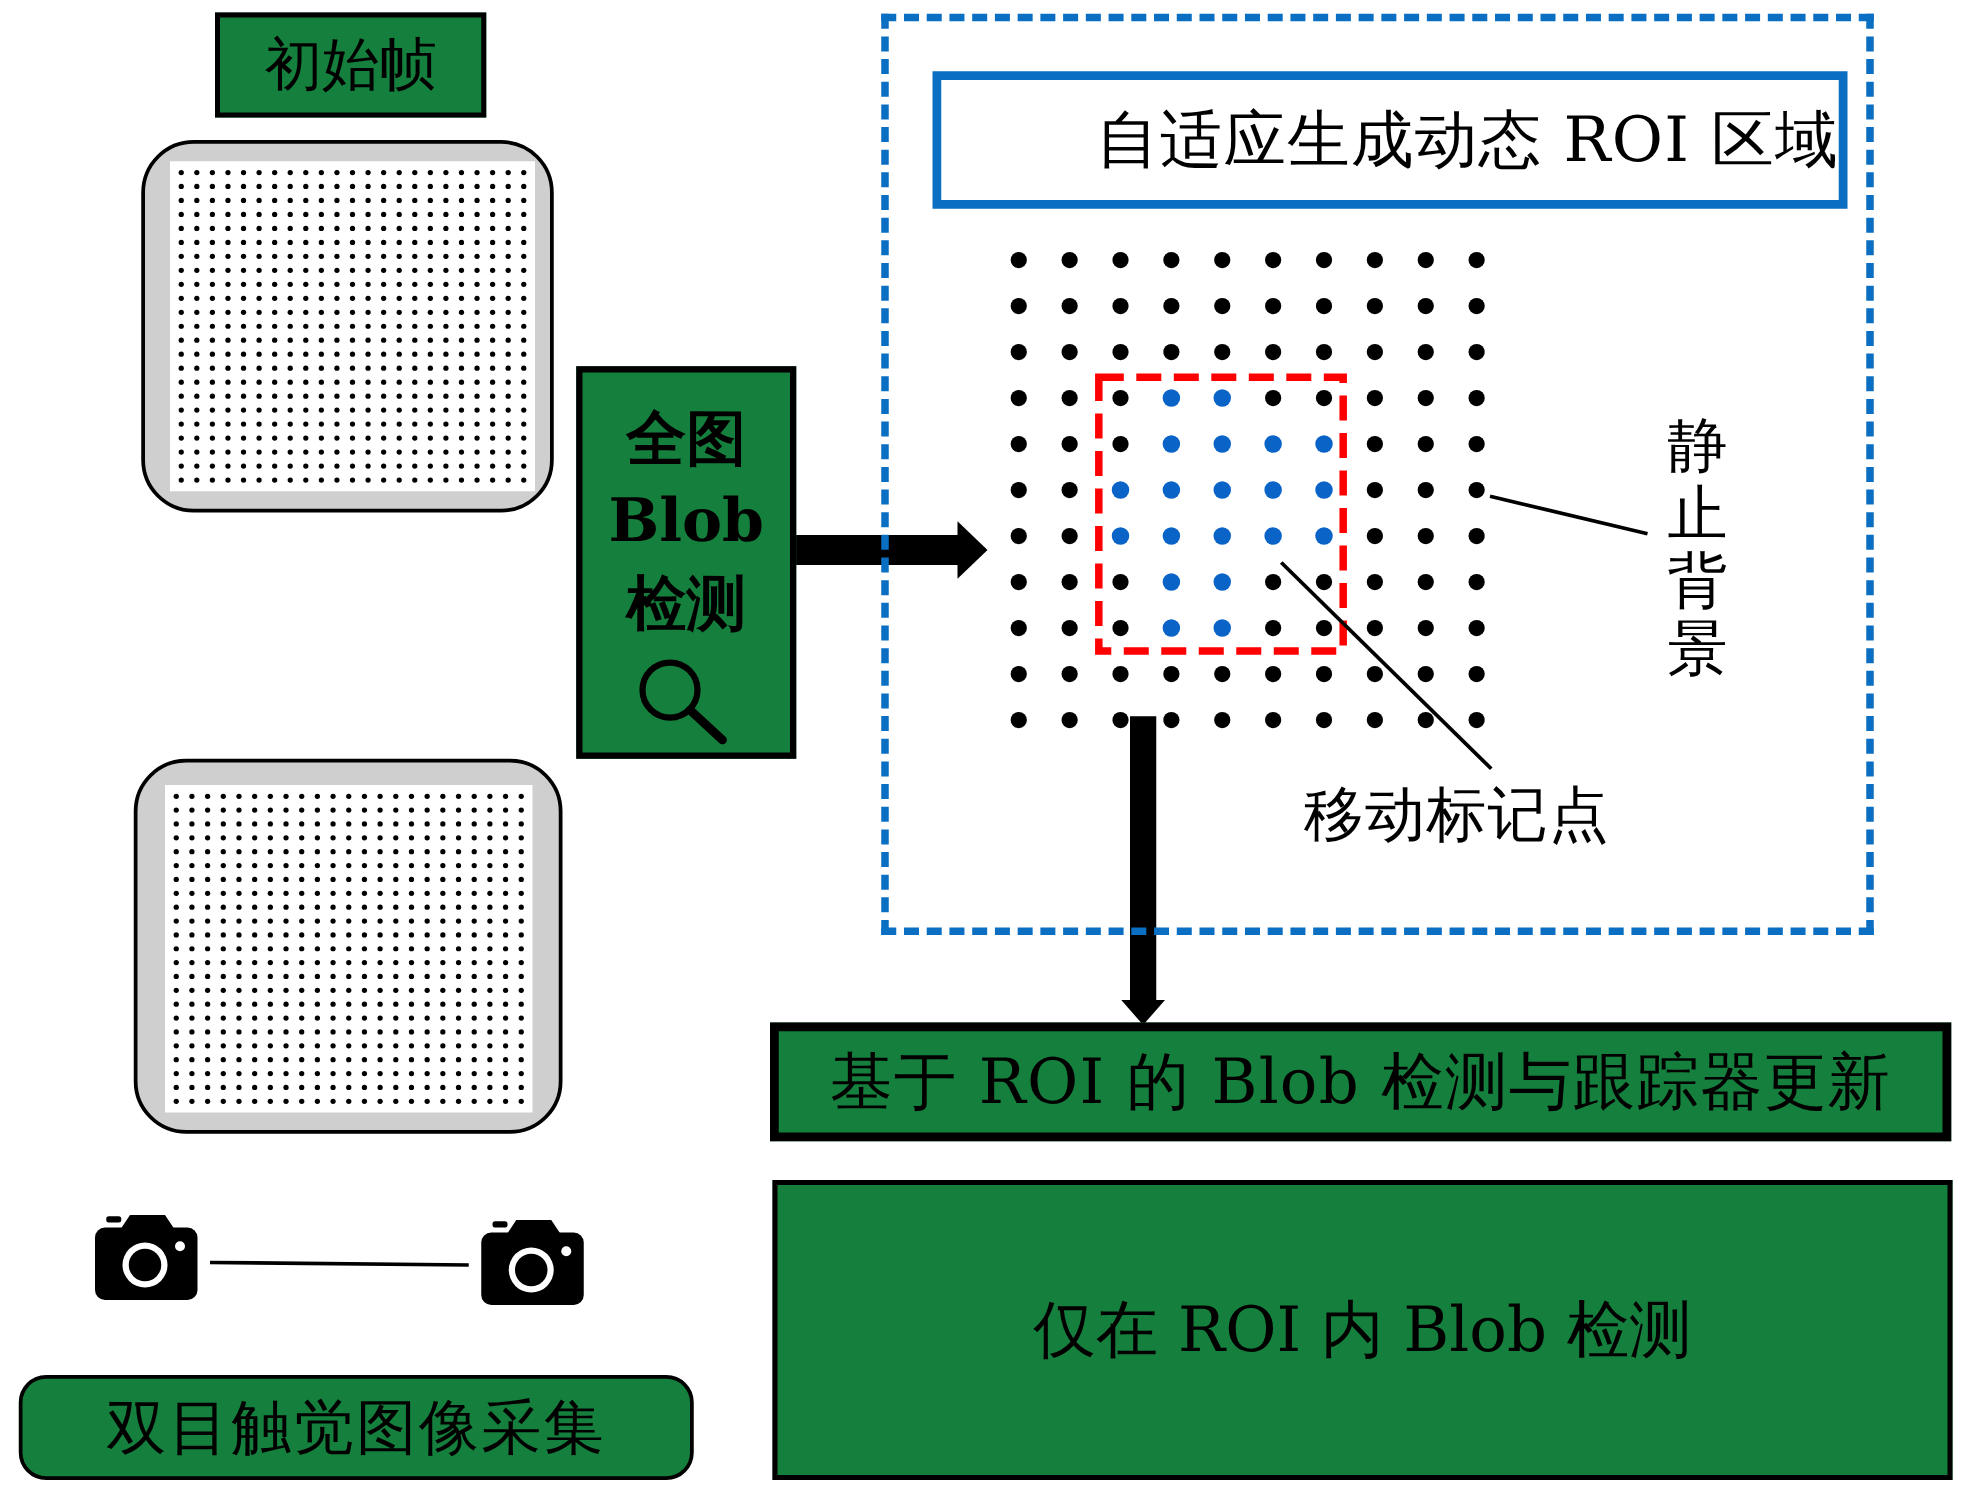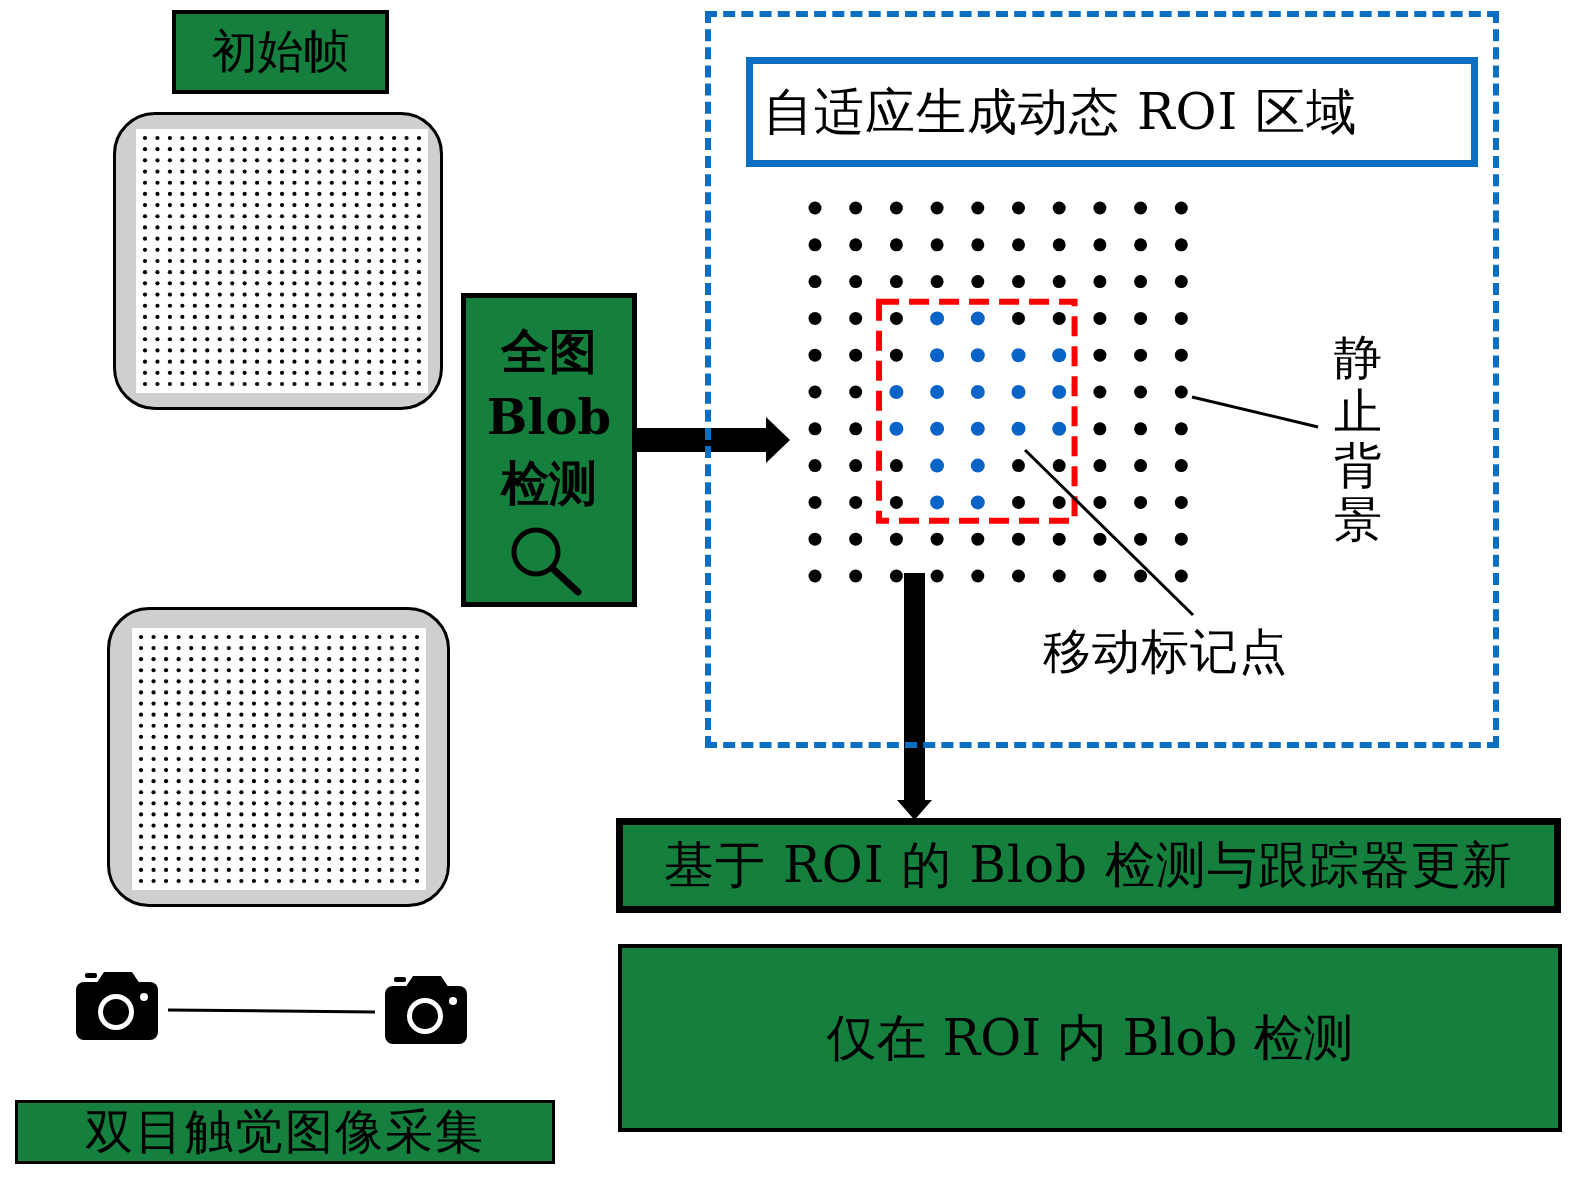--- a/index.html
+++ b/index.html
@@ -2,37 +2,37 @@
 <html><head>
   <meta charset="utf-8">
   <style>
     html, body { margin:0; padding:0; background:#ffffff; }
     body { width:1575px; height:1200px; position:relative; overflow:hidden;
            font-family:"DejaVu Serif","Liberation Serif",serif; color:#000; }
     .abs { position:absolute; box-sizing:border-box; }
     .box { border:4px solid #000; background:#15803d; display:flex; align-items:center; justify-content:center; }
     .txt { font-family:"DejaVu Serif","Liberation Serif",serif; white-space:nowrap; }
     #title-initial { left:172px; top:10px; width:217px; height:84px; font-size:46px; }
-    #title-capture { left:15px; top:1100px; width:540px; height:64px; font-size:48px; border-width:3px; letter-spacing:2px; }
+    #title-capture { left:15px; top:1100px; width:540px; height:84px; font-size:48px; border-width:3px; letter-spacing:2px;border-radius:22px; }
     #blob-box { left:461px; top:293px; width:176px; height:314px; border-width:5px; flex-direction:column; justify-content:flex-start; padding-top:20px;font-weight:bold; }
     #blob-box .line { font-size:48px; line-height:66px; }
     #blob-box .mag { margin-top:6px; }
     .sensor { border:3px solid #000; border-radius:42px; background:#cfcfcf; }
     .sensor .inner { position:absolute; background:#fff; }
     #sensor-top { left:113px; top:112px; width:330px; height:298px; }
     #sensor-top .inner { left:20px; top:14px; width:292px; height:264px; }
     #sensor-bottom { left:107px; top:607px; width:343px; height:300px; }
     #sensor-bottom .inner { left:22px; top:18px; width:294px; height:262px; }
     #roi-frame { left:705px; top:11px; width:794px; height:737px; border:6px dashed #0a6fc2; }
-    #roi-title { left:746px; top:57px; width:732px; height:110px; border:7px solid #0a6fc2; font-size:50px; justify-content:flex-start; padding-left:10px; display:flex; align-items:center; }
+    #roi-title { left:746px; top:57px; width:732px; height:110px; border:7px solid #0a6fc2; font-size:50px; justify-content:flex-end; padding-left:10px; display:flex; align-items:center; }
     #roi-title span { letter-spacing:1px; }
     #label-static { left:1328px; top:330px; width:60px; font-size:48px; line-height:54px; display:flex; flex-direction:column; align-items:center; }
     #label-moving { left:1043px; top:620px; font-size:48px; letter-spacing:1px; }
     #update-box { left:616px; top:818px; width:945px; height:95px; border:7px solid #000; font-size:50px; letter-spacing:1px; }
-    #detail-box { left:618px; top:944px; width:944px; height:188px; border:4px solid #000; flex-direction:column; font-size:50px; line-height:71px; }
+    #detail-box { left:618px; top:944px; width:944px; height:240px; border:4px solid #000; flex-direction:column; font-size:50px; line-height:71px; }
     svg.overlay { position:absolute; left:0; top:0; }
   </style>
 </head>
 <body>
 
 <div id="title-initial" class="abs box txt">
   <span>初始帧</span>
 </div>
 
 <div id="sensor-top" class="abs sensor">

